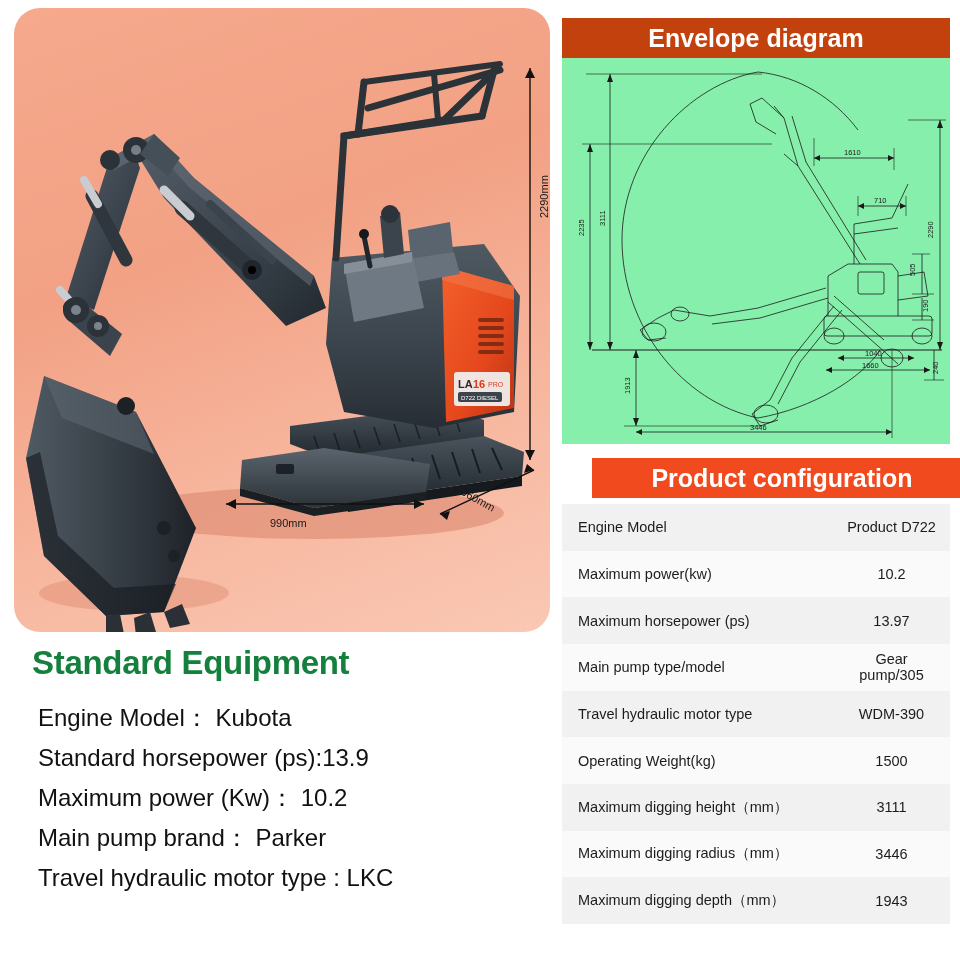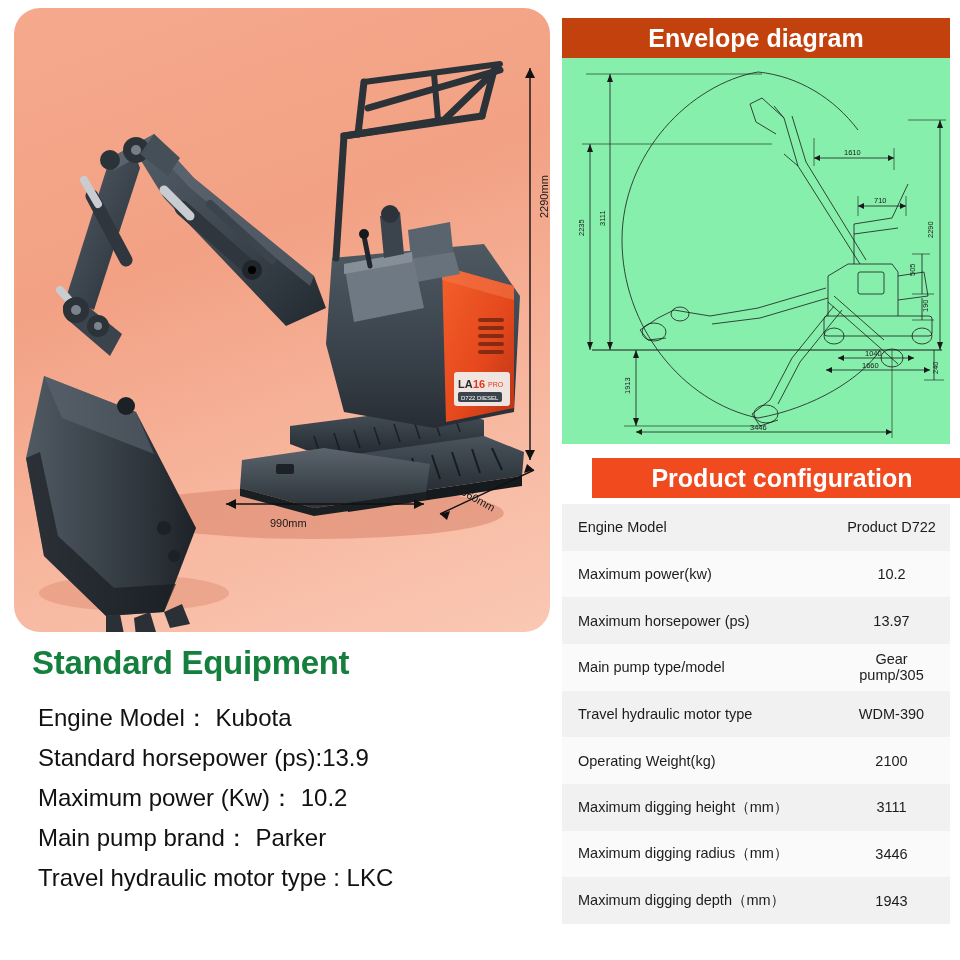--- a/index.html
+++ b/index.html
@@ -488,21 +488,21 @@
       <tr>
         <td class="k">Main pump type/model</td>
         <td class="v">Gear pump/305</td>
       </tr>
       <tr>
         <td class="k">Travel hydraulic motor type</td>
         <td class="v">WDM-390</td>
       </tr>
       <tr>
         <td class="k">Operating Weight(kg)</td>
-        <td class="v">2100</td>
+        <td class="v">1500</td>
       </tr>
       <tr>
         <td class="k">Maximum digging height（mm）</td>
         <td class="v">3111</td>
       </tr>
       <tr>
         <td class="k">Maximum digging radius（mm）</td>
         <td class="v">3446</td>
       </tr>
       <tr>

